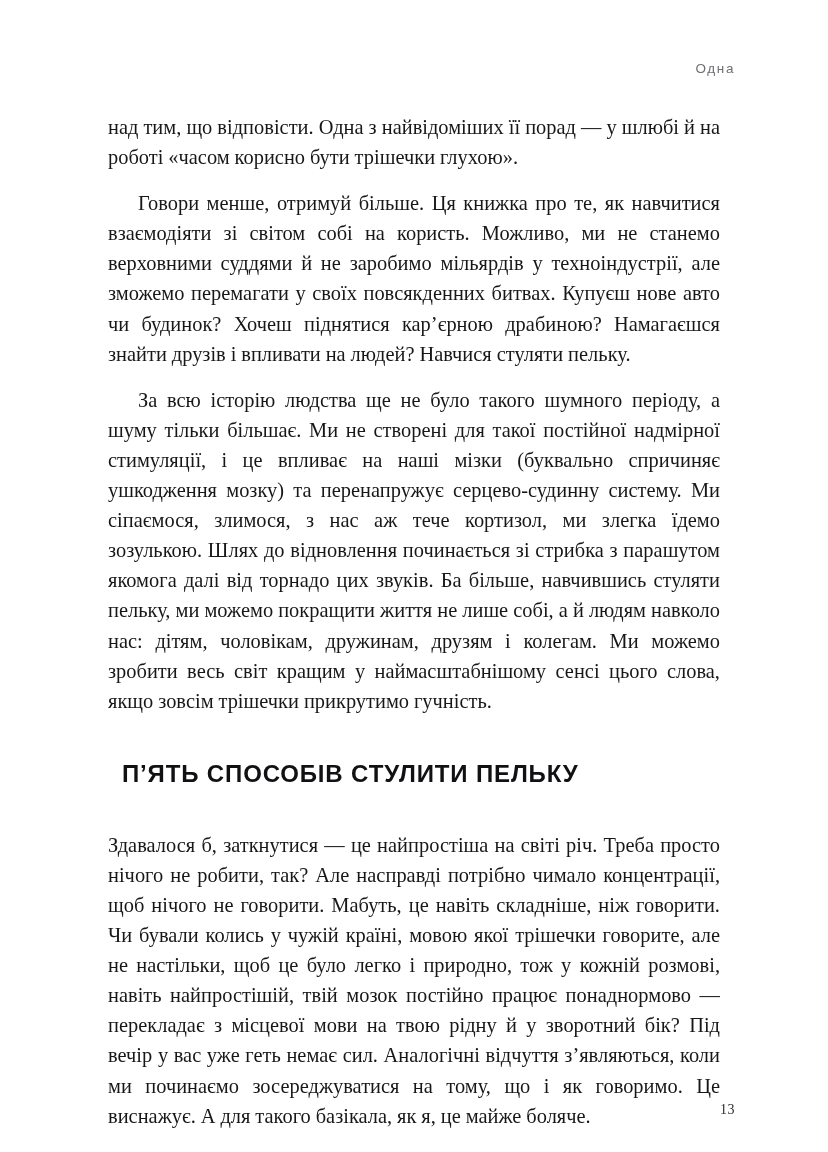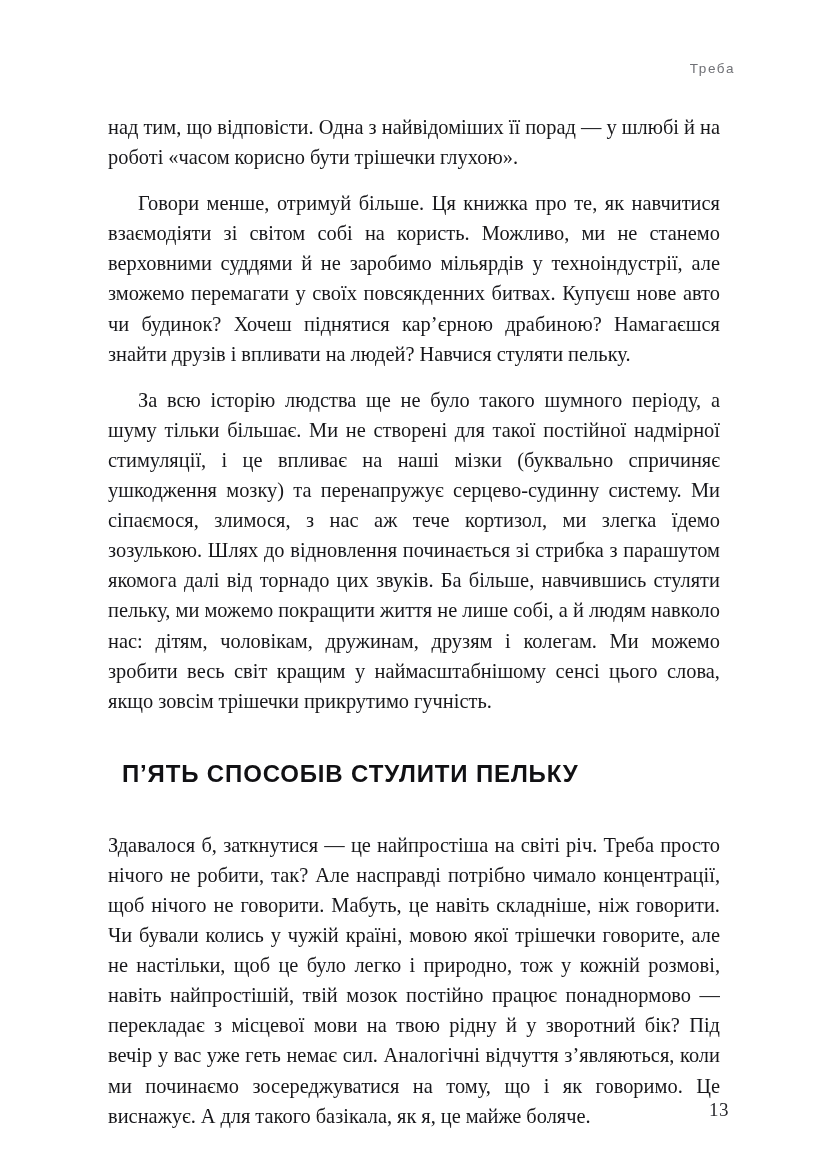--- a/index.html
+++ b/index.html
@@ -81,37 +81,37 @@
     white-space: nowrap;
   }
 
   .space-before-heading { height: 29px; }
   .space-after-heading  { height: 27px; }
 
   
   .folio {
     position: absolute;
     left: 92px;
-    right: 99px;
+    right: 93px;
     top: 1097px;
     height: 26px;
     text-align: right;
     font-family: "Liberation Serif", "DejaVu Serif", serif;
-    font-size: 19px;
+    font-size: 14px;
     color: #2a2a2e;
     line-height: 26px;
     letter-spacing: 0.5px;
   }
 </style>
 </head>
 <body>
 
 <div class="page">
 
-  <div class="running-head">Треба</div>
+  <div class="running-head">Одна</div>
 
   <div class="text-column">
 
     <p class="body-text">над тим, що відповісти. Одна з найвідоміших її порад — у шлюбі й на роботі «часом корисно бути трішечки глухою».</p>
 
     <p class="body-text indented">Говори менше, отримуй більше. Ця книжка про те, як навчитися взаємодіяти зі світом собі на користь. Можливо, ми не станемо верховними суддями й не заробимо мільярдів у техноіндустрії, але зможемо перемагати у своїх повсякденних битвах. Купуєш нове авто чи будинок? Хочеш піднятися кар’єрною драбиною? Намагаєшся знайти друзів і впливати на людей? Навчися стуляти пельку.</p>
 
     <p class="body-text indented">За всю історію людства ще не було такого шумного періоду, а шуму тільки більшає. Ми не створені для такої постійної надмірної стимуляції, і це впливає на наші мізки (буквально спричиняє ушкодження мозку) та перенапружує серцево-судинну систему. Ми сіпаємося, злимося, з нас аж тече кортизол, ми злегка їдемо зозулькою. Шлях до відновлення починається зі стрибка з парашутом якомога далі від торнадо цих звуків. Ба більше, навчившись стуляти пельку, ми можемо покращити життя не лише собі, а й людям навколо нас: дітям, чоловікам, дружинам, друзям і колегам. Ми можемо зробити весь світ кращим у наймасштабнішому сенсі цього слова, якщо зовсім трішечки прикрутимо гучність.</p>
 
 

